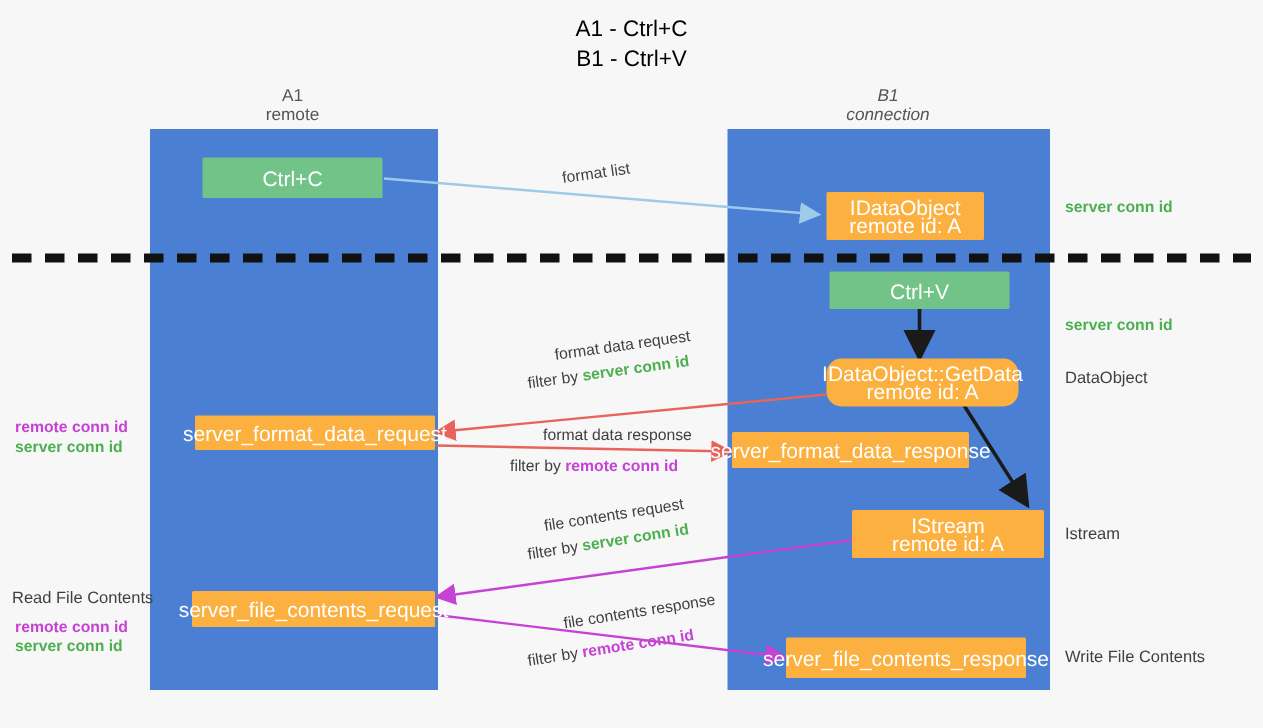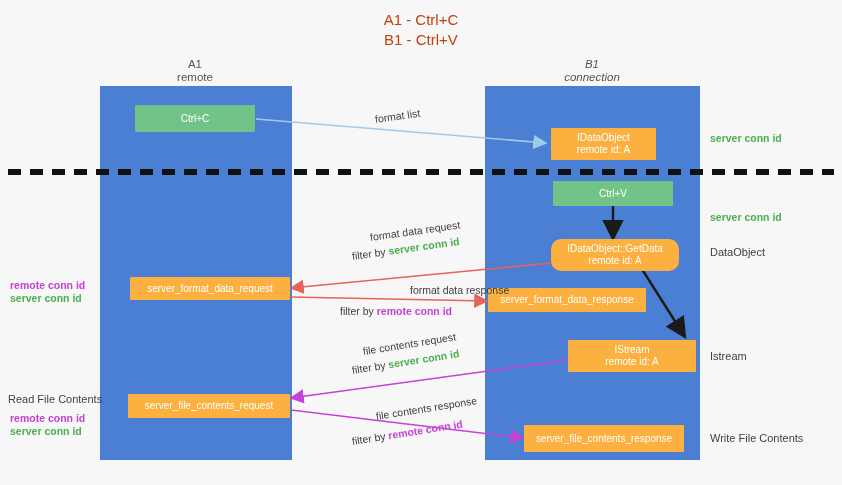--- a/index.html
+++ b/index.html
@@ -14,25 +14,25 @@
 
   .lane{position:absolute;background:#4a7fd4;}
   #laneA{left:100px;top:86px;width:192px;height:374px;}
   #laneB{left:485px;top:86px;width:215px;height:374px;}
 
   .lane-head{position:absolute;text-align:center;font-size:11.5px;line-height:13px;color:#555;}
   .lane-head .ttl{display:block;}
   .lane-head .sub{display:block;}
 
   .title{position:absolute;left:0;top:10px;width:842px;text-align:center;
-         font-size:15px;line-height:20px;color:#c2410c;}
+         font-size:15px;line-height:20px;color:#000000;}
 
   .box{position:absolute;box-sizing:border-box;display:flex;align-items:center;
        justify-content:center;flex-direction:column;text-align:left;
-       font-size:10px;line-height:12px;color:#ffffff;border-radius:1px;}
+       font-size:14px;line-height:12px;color:#ffffff;border-radius:1px;}
   .box.green{background:#72c387;}
   .box.orange{background:#fbb040;}
   .box .l2{display:block;}
 
   .lbl{position:absolute;font-size:10.5px;line-height:13px;color:#3f3f3f;white-space:nowrap;}
   .lbl.green{color:#4caf50;font-weight:bold;}
   .lbl.purple{color:#c642d4;font-weight:bold;}
   .rot-6{transform:rotate(-8deg);transform-origin:left center;}
   .rot-5{transform:rotate(-9deg);transform-origin:left center;}
   .inline-g{color:#4caf50;font-weight:bold;}
@@ -121,21 +121,21 @@
 
   <div class="box orange" style="left:524px;top:425px;width:160px;height:27px;">server_file_contents_response</div>
 
   <div class="lbl rot-6" style="left:375px;top:113px;">format list</div>
 
   <div class="lbl rot-6" style="left:370px;top:231px;">format data request</div>
   <div class="lbl rot-6" style="left:352px;top:250px;">
     <span>filter by </span><span class="inline-g">server conn id</span>
   </div>
 
-  <div class="lbl" style="left:362px;top:284px;margin-left:48px;">format data response</div>
+  <div class="lbl" style="left:362px;top:284px;">format data response</div>
   <div class="lbl" style="left:340px;top:305px;">
     <span>filter by </span><span class="inline-p">remote conn id</span>
   </div>
 
   <div class="lbl rot-5" style="left:363px;top:345px;">file contents request</div>
   <div class="lbl rot-5" style="left:352px;top:364px;">
     <span>filter by </span><span class="inline-g">server conn id</span>
   </div>
 
   <div class="lbl rot-5" style="left:376px;top:410px;">file contents response</div>

